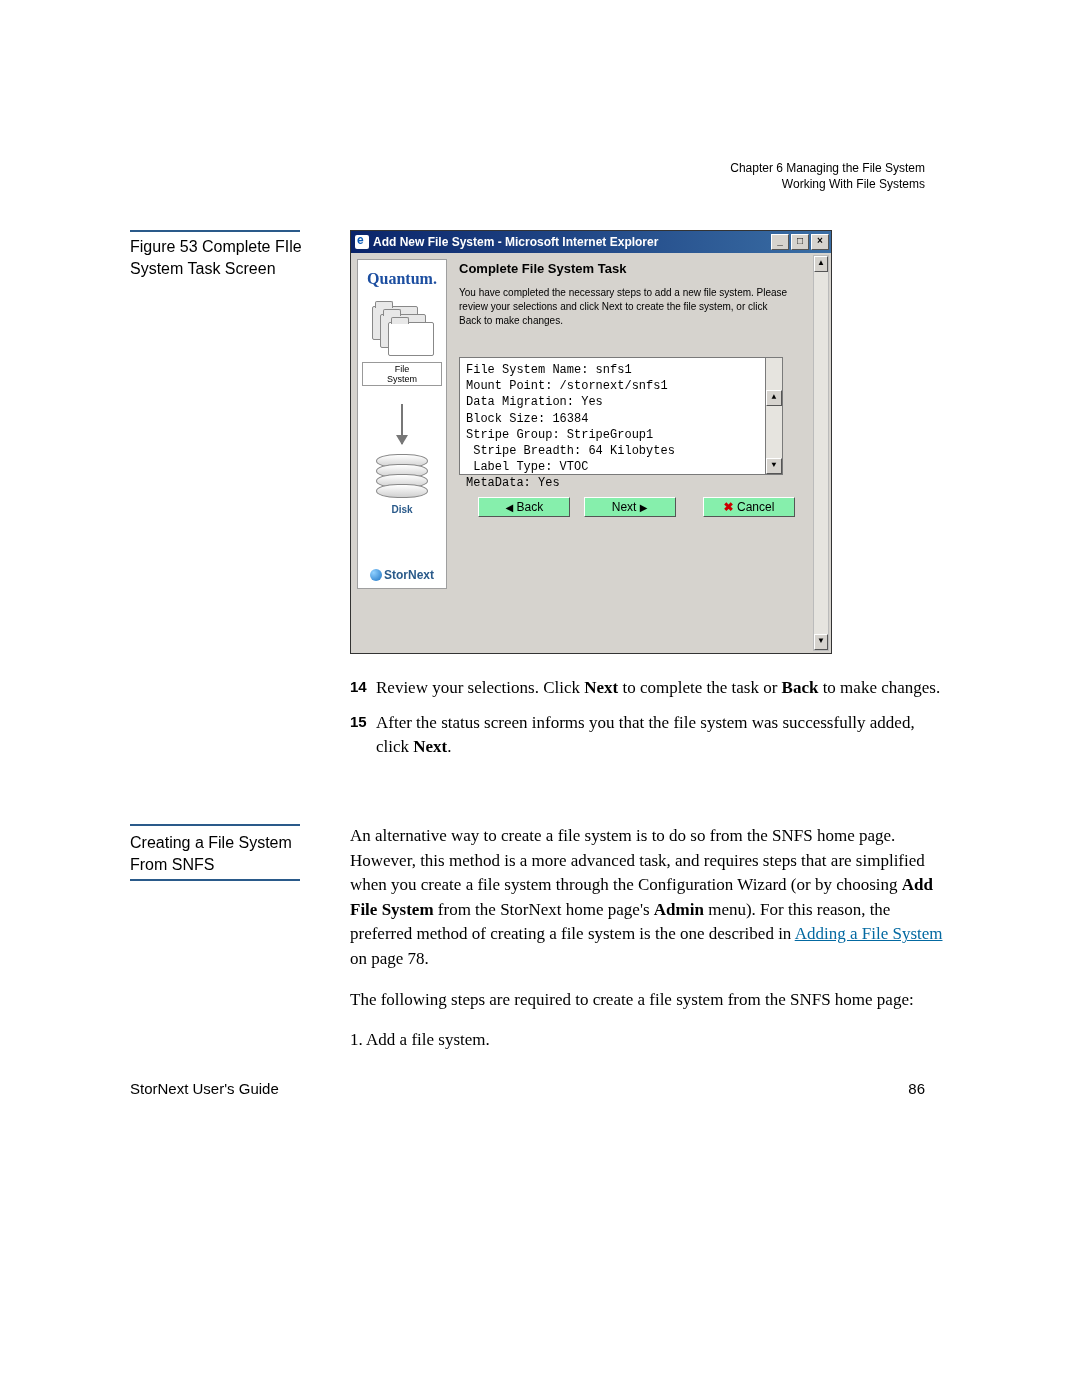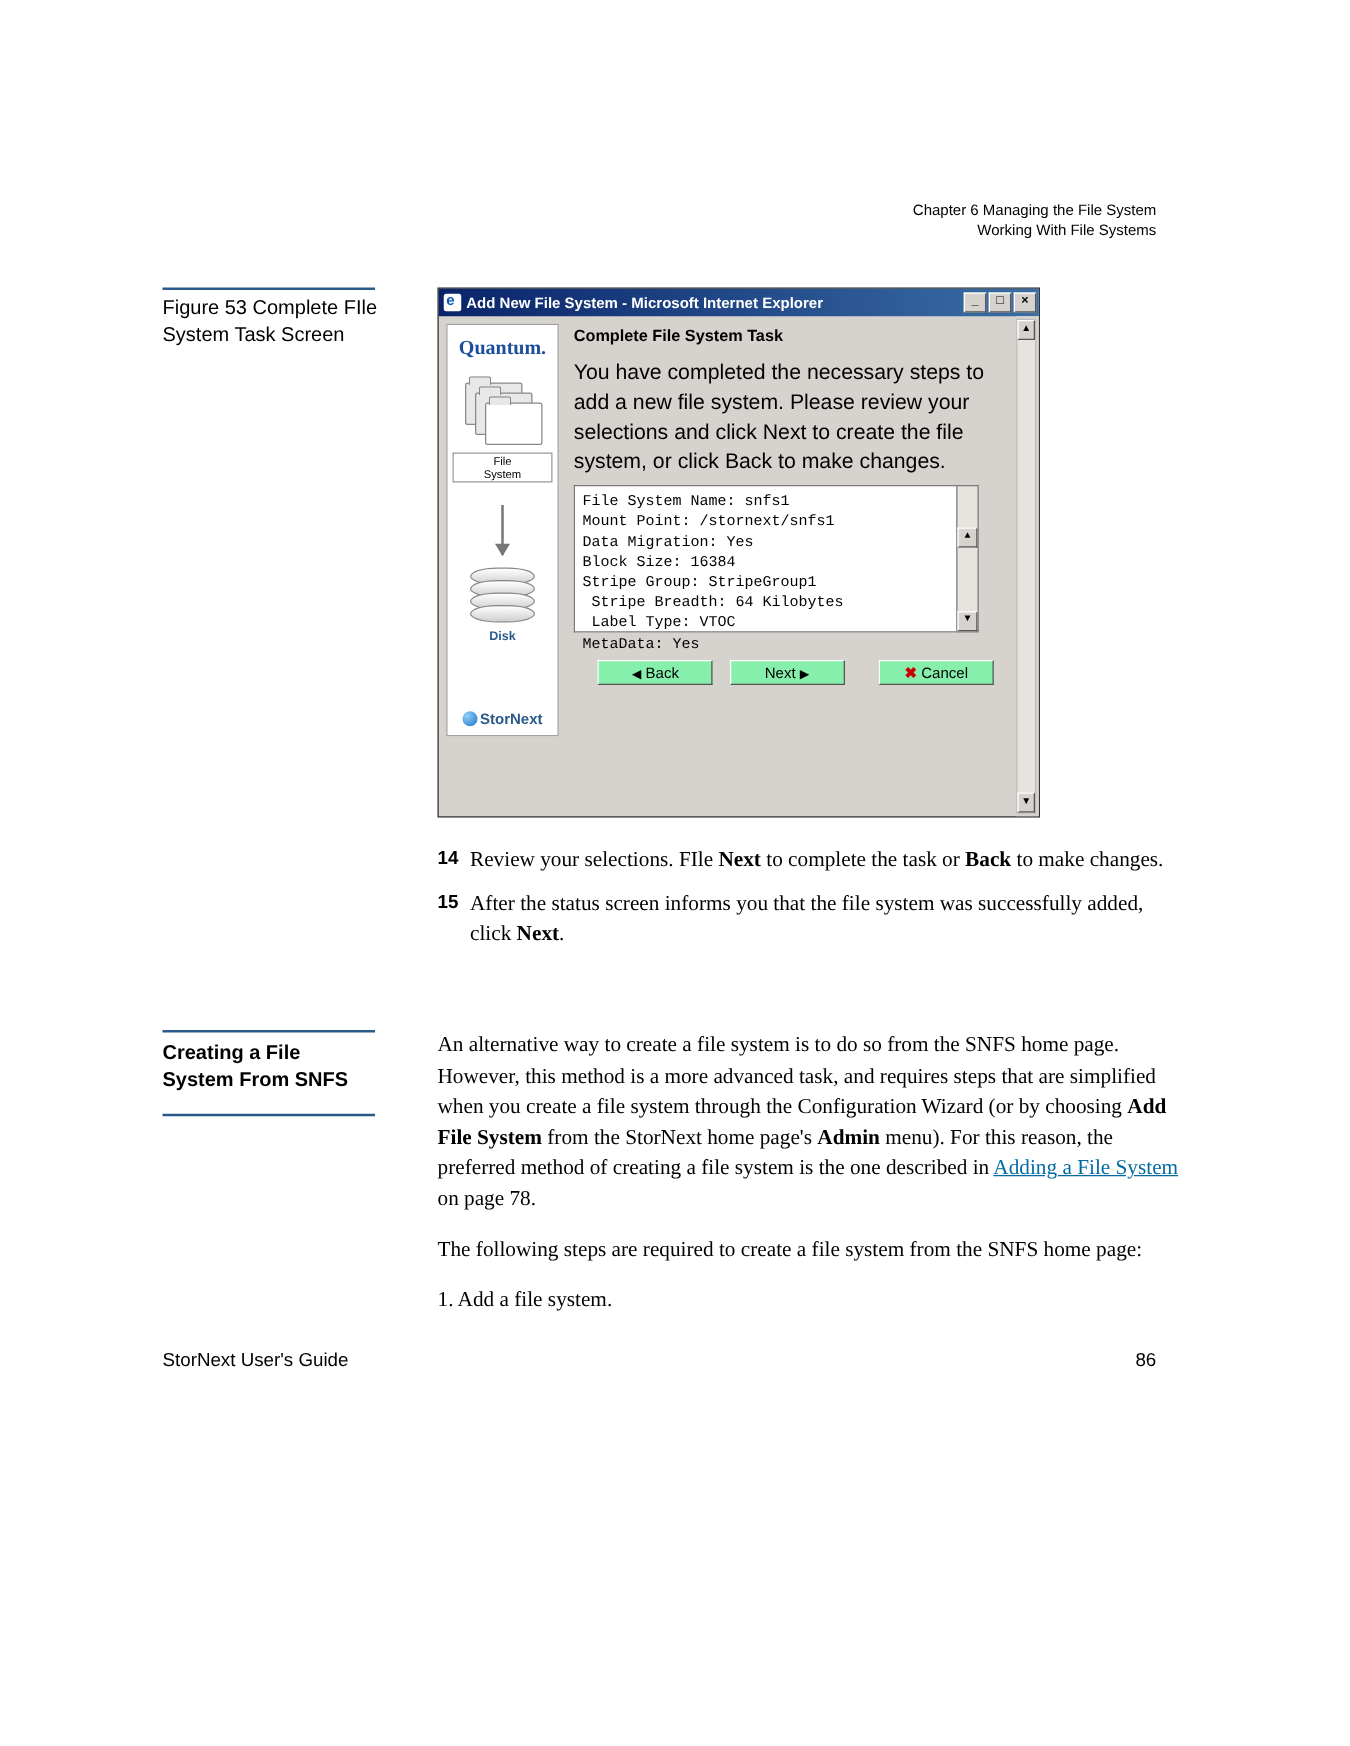--- a/index.html
+++ b/index.html
@@ -43,23 +43,23 @@
     border-top: 2px solid #2a5a8a;
     width: 170px;
     margin-bottom: 4px;
   }
   .fig-caption {
     font-size: 16px;
     line-height: 1.35;
   }
   .section-label {
     font-size: 16px;
-    font-weight: bold;
+    font-weight: normal;
     line-height: 1.35;
-    padding-bottom: 16px;
+    padding-bottom: 4px;
     border-bottom: 2px solid #2a5a8a;
     width: 170px;
   }
   .section-rule-top {
     border-top: 2px solid #2a5a8a;
     width: 170px;
     margin-bottom: 6px;
   }
 
   
@@ -222,23 +222,23 @@
     background:radial-gradient(circle at 30% 30%, #8fd0ff, #1d74c4);
     vertical-align:-2px;margin-right:2px;
   }
   .wiz-right { flex: 1; }
   .wiz-title{
     font-weight:bold;
     font-size:13px;
     margin: 2px 0 10px;
   }
   .wiz-text{
-    font-size:17px;
+    font-size:10px;
     line-height:1.4;
-    margin-bottom:7px;
+    margin-bottom:29px;
     width: 330px;
   }
   .summary-box{
     width: 308px;
     height: 118px;
     background:#fff;
     border:1px solid #7a7a7a;
     border-right:none;
     position:relative;
     font-family: "Courier New", monospace;
@@ -391,21 +391,21 @@
                 </div>
               </div>
             </div>
           </div>
         </div>
 
         <div class="steps body-text">
           <div class="step">
             <div class="step-num">14</div>
             <div>
-              <span>Review your selections. FIle </span><b>Next</b><span> to complete the task or </span><b>Back</b><span> to make changes.</span>
+              <span>Review your selections. Click </span><b>Next</b><span> to complete the task or </span><b>Back</b><span> to make changes.</span>
             </div>
           </div>
           <div class="step">
             <div class="step-num">15</div>
             <div>
               <span>After the status screen informs you that the file system was successfully added, click </span><b>Next</b><span>.</span>
             </div>
           </div>
         </div>
       </div>

